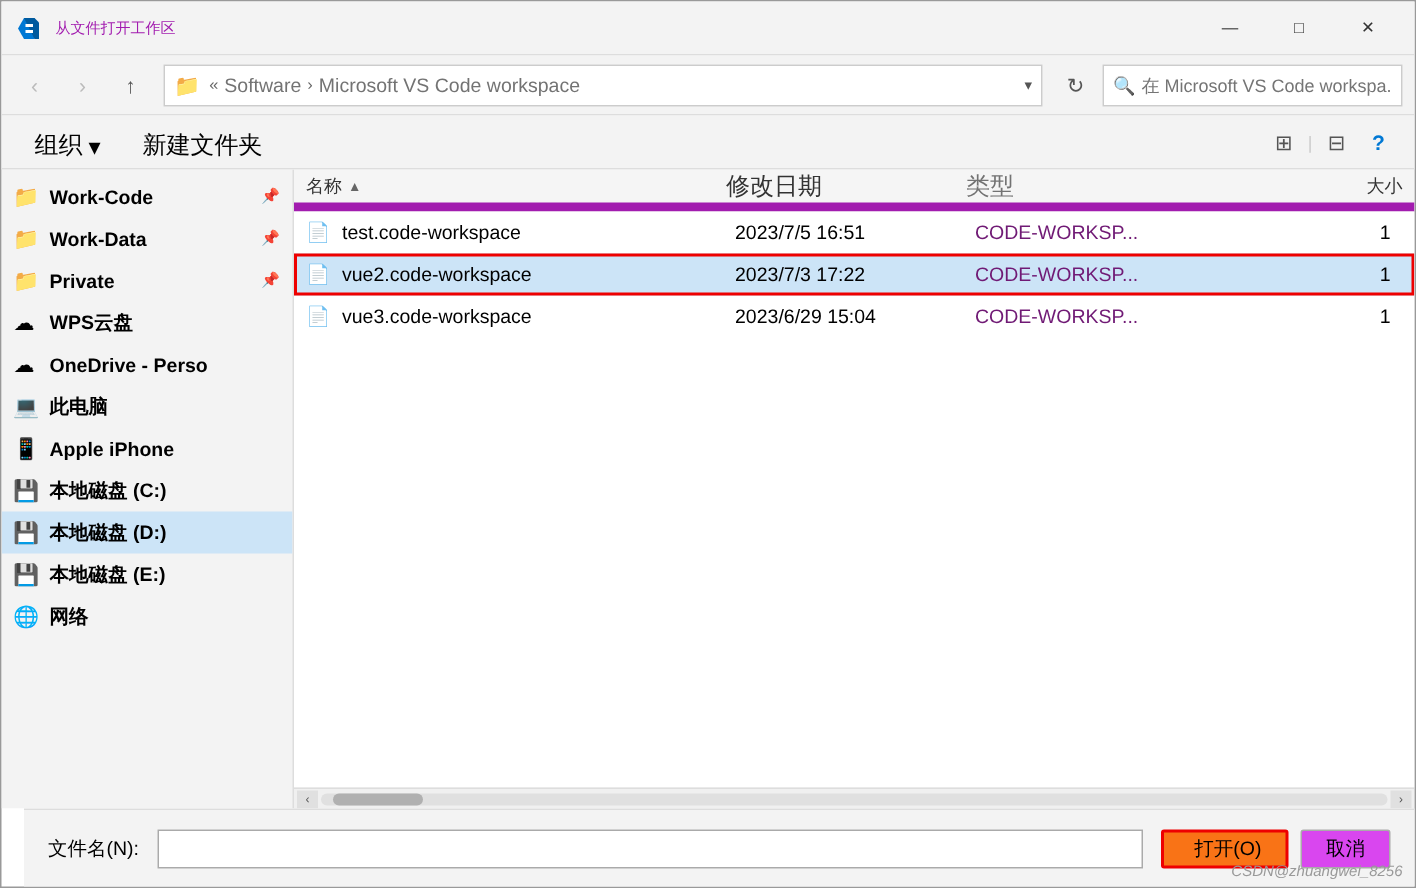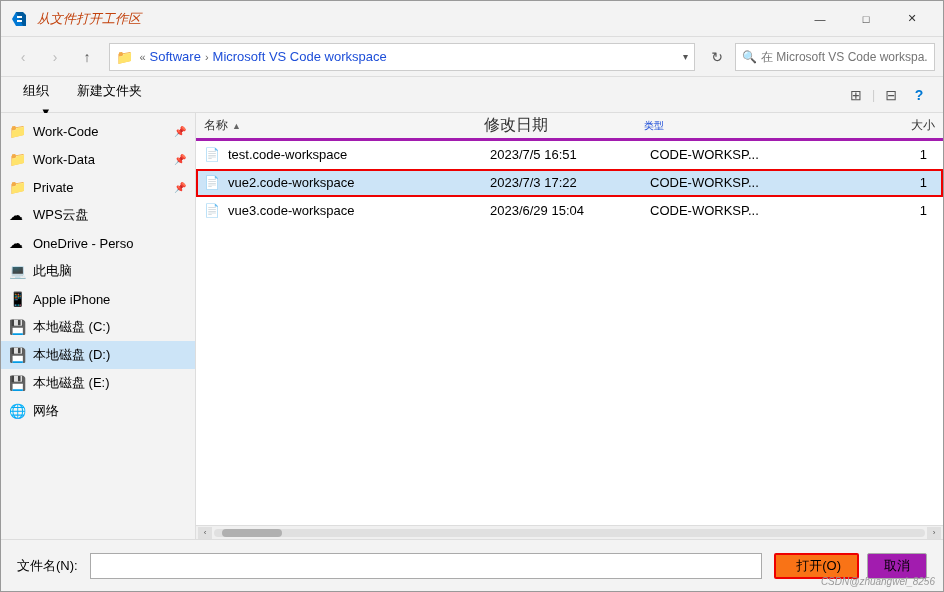--- a/index.html
+++ b/index.html
@@ -37,23 +37,22 @@
       height: 20px;
       margin-right: 8px;
       display: flex;
       align-items: center;
       justify-content: center;
       color: #0078d4;
       font-size: 16px;
     }
     .title-bar-text {
       flex: 1;
-      font-size: 13px;
-      color: #c2410c;
-      font-style: italic;
+      font-size: 10px;
+      color: #a21caf;
     }
     .title-bar-controls {
       display: flex;
       gap: 0;
     }
     .title-btn {
       width: 46px;
       height: 36px;
       border: none;
       background: transparent;
@@ -102,21 +101,21 @@
     .folder-icon-small {
       font-size: 14px;
       color: #dcb545;
     }
     .address-crumb {
       display: flex;
       align-items: center;
       gap: 2px;
     }
     .crumb-item {
-      color: #1d4ed8;
+      color: #737373;
       font-size: 13px;
       cursor: pointer;
     }
     .crumb-sep { color: #666; font-size: 11px; margin: 0 2px; }
     .address-dropdown {
       margin-left: auto;
       color: #555;
       font-size: 10px;
       cursor: pointer;
     }
@@ -161,26 +160,25 @@
       align-items: center;
       padding: 0 12px;
       gap: 8px;
     }
     .toolbar2-btn {
       height: 26px;
       padding: 0 10px;
       border: none;
       background: transparent;
       cursor: pointer;
-      font-size: 13px;
+      font-size: 16px;
       display: flex;
       align-items: flex-end;
       gap: 4px;
       border-radius: 2px;
-      flex-direction: column;
     }
     .view-icons {
       margin-left: auto;
       display: flex;
       align-items: center;
       gap: 2px;
     }
     .view-btn {
       width: 28px;
       height: 28px;
@@ -228,44 +226,44 @@
       display: flex;
       align-items: center;
       padding: 0 8px;
       cursor: pointer;
       gap: 6px;
       font-size: 13px;
       color: #000;
     }
     .sidebar-item.active { background: #cce4f7; }
     .sidebar-item-icon { font-size: 14px; width: 18px; }
-    .sidebar-item-label { flex: 1; white-space: nowrap; overflow: hidden; text-overflow: ellipsis; }
+    .sidebar-item-label { flex: 1; white-space: nowrap; overflow: hidden; text-overflow: ellipsis; font-weight: bold; }
     .sidebar-pin {
       font-size: 10px;
       color: #0078d4;
       margin-left: auto;
     }
     
     .file-list-container {
       flex: 1;
       display: flex;
       flex-direction: column;
       overflow: hidden;
     }
     .file-list-header {
       height: 28px;
       background: #f5f5f5;
-      border-bottom: 3px solid #a21caf;
+      border-bottom: 6px solid #a21caf;
       display: flex;
       align-items: center;
       padding: 0 8px;
     }
     .col-name { width: 280px; font-size: 12px; color: #333; display: flex; align-items: center; gap: 4px; }
     .col-date { width: 160px; font-size: 16px; color: #333; }
-    .col-type { width: 180px; font-size: 10px; color: #1d4ed8; }
+    .col-type { width: 180px; font-size: 16px; color: #737373; }
     .col-size { flex: 1; font-size: 12px; color: #333; text-align: right; }
     .sort-arrow { font-size: 9px; color: #666; }
     .file-list {
       flex: 1;
       overflow-y: auto;
       background: #fff;
     }
     .file-row {
       height: 28px;
       display: flex;
@@ -275,21 +273,21 @@
       border-bottom: 1px solid transparent;
     }
     .file-row.selected-red {
       background: #cce4f7;
       outline: 2px solid #e00;
       outline-offset: -2px;
     }
     .file-icon { width: 18px; font-size: 13px; color: #888; margin-right: 6px; }
     .file-name { width: 262px; font-size: 13px; color: #000; white-space: nowrap; overflow: hidden; text-overflow: ellipsis; }
     .file-date { width: 160px; font-size: 13px; color: #000; }
-    .file-type { width: 180px; font-size: 13px; color: #000000; white-space: nowrap; overflow: hidden; text-overflow: ellipsis; }
+    .file-type { width: 180px; font-size: 13px; color: #701a75; white-space: nowrap; overflow: hidden; text-overflow: ellipsis; }
     .file-size { flex: 1; font-size: 13px; color: #000; text-align: right; padding-right: 8px; }
     
     .h-scrollbar {
       height: 14px;
       background: #f0f0f0;
       border-top: 1px solid #ddd;
       display: flex;
       align-items: center;
       padding: 0 2px;
       position: relative;
@@ -324,20 +322,21 @@
     }
     
     .bottom-bar {
       height: 52px;
       background: #f3f3f3;
       border-top: 1px solid #ddd;
       display: flex;
       align-items: center;
       padding: 0 16px;
       gap: 12px;
+      margin-left: 15px;
     }
     .filename-label { font-size: 13px; color: #000; white-space: nowrap; }
     .filename-input {
       flex: 1;
       height: 26px;
       border: 1px solid #aaa;
       background: #fff;
       padding: 0 6px;
       font-size: 13px;
       outline: none;
@@ -354,21 +353,21 @@
     }
     .bottom-actions {
       display: flex;
       align-items: center;
       gap: 8px;
     }
     .action-btn {
       height: 26px;
       padding: 0 16px;
       border: 1px solid #aaa;
-      background: #a21caf;
+      background: #d946ef;
       cursor: pointer;
       font-size: 13px;
       border-radius: 2px;
     }
     .action-btn.primary {
       border: 2px solid #e00;
       background: #f97316;
       padding-left: 20px;
     }
     .watermark {

